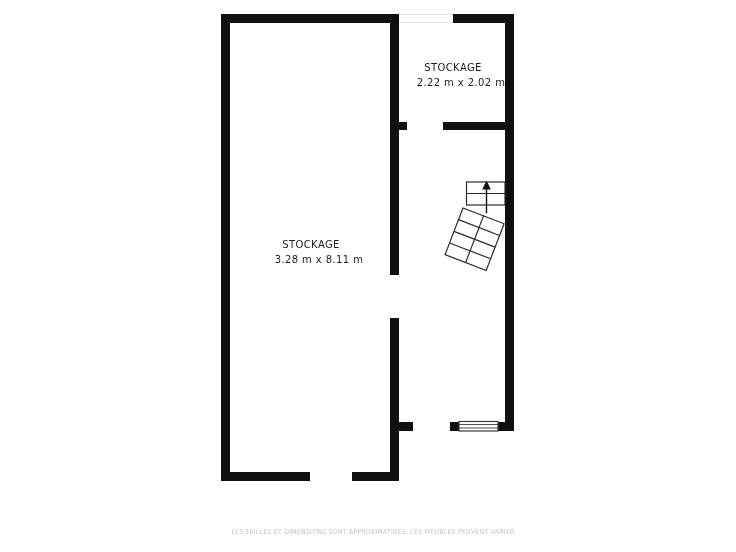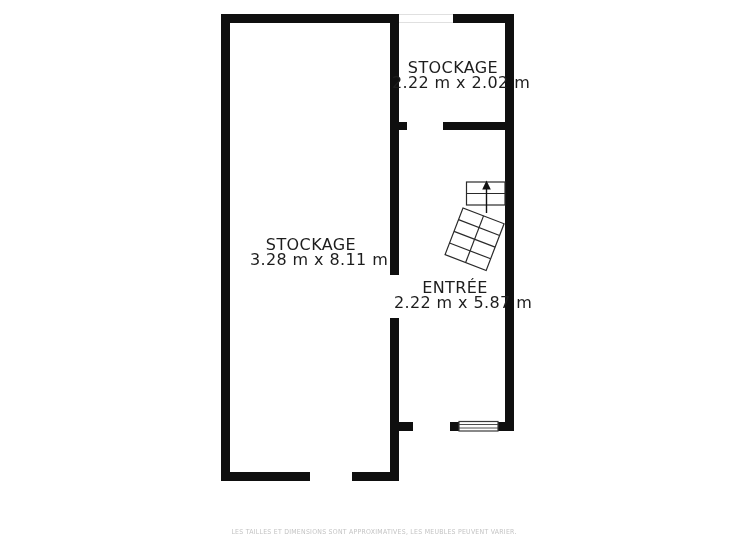--- a/index.html
+++ b/index.html
@@ -17,21 +17,21 @@
     border-bottom:1px solid #e0e0e0;
     box-sizing:border-box;
     background:#ffffff;
   }
   .plan-svg{position:absolute;left:0;top:0;}
   .room-label{
     position:absolute;
     transform:translateX(-50%);
     text-align:center;
     color:#1d1d1d;
-    font-size:16px;
+    font-size:10px;
     font-weight:500;
     letter-spacing:0.4px;
     white-space:nowrap;
   }
   .room-label .room-name{line-height:14px;}
   .room-label .room-dims{line-height:15px;margin-left:16px;}
   .disclaimer{
     position:absolute;
     left:374px;
     top:528px;
@@ -95,20 +95,16 @@
   <div class="room-label" style="left:311px;top:238px;">
     <div class="room-name">STOCKAGE</div>
     <div class="room-dims">3.28 m x 8.11 m</div>
   </div>
 
   <div class="room-label" style="left:453px;top:61px;">
     <div class="room-name">STOCKAGE</div>
     <div class="room-dims">2.22 m x 2.02 m</div>
   </div>
 
-  <div class="room-label" style="left:455px;top:281px;">
-    <div class="room-name">ENTRÉE</div>
-    <div class="room-dims">2.22 m x 5.87 m</div>
-  </div>
 
   <div class="disclaimer">LES TAILLES ET DIMENSIONS SONT APPROXIMATIVES, LES MEUBLES PEUVENT VARIER.</div>
 
 </div>
 
 </body></html>

